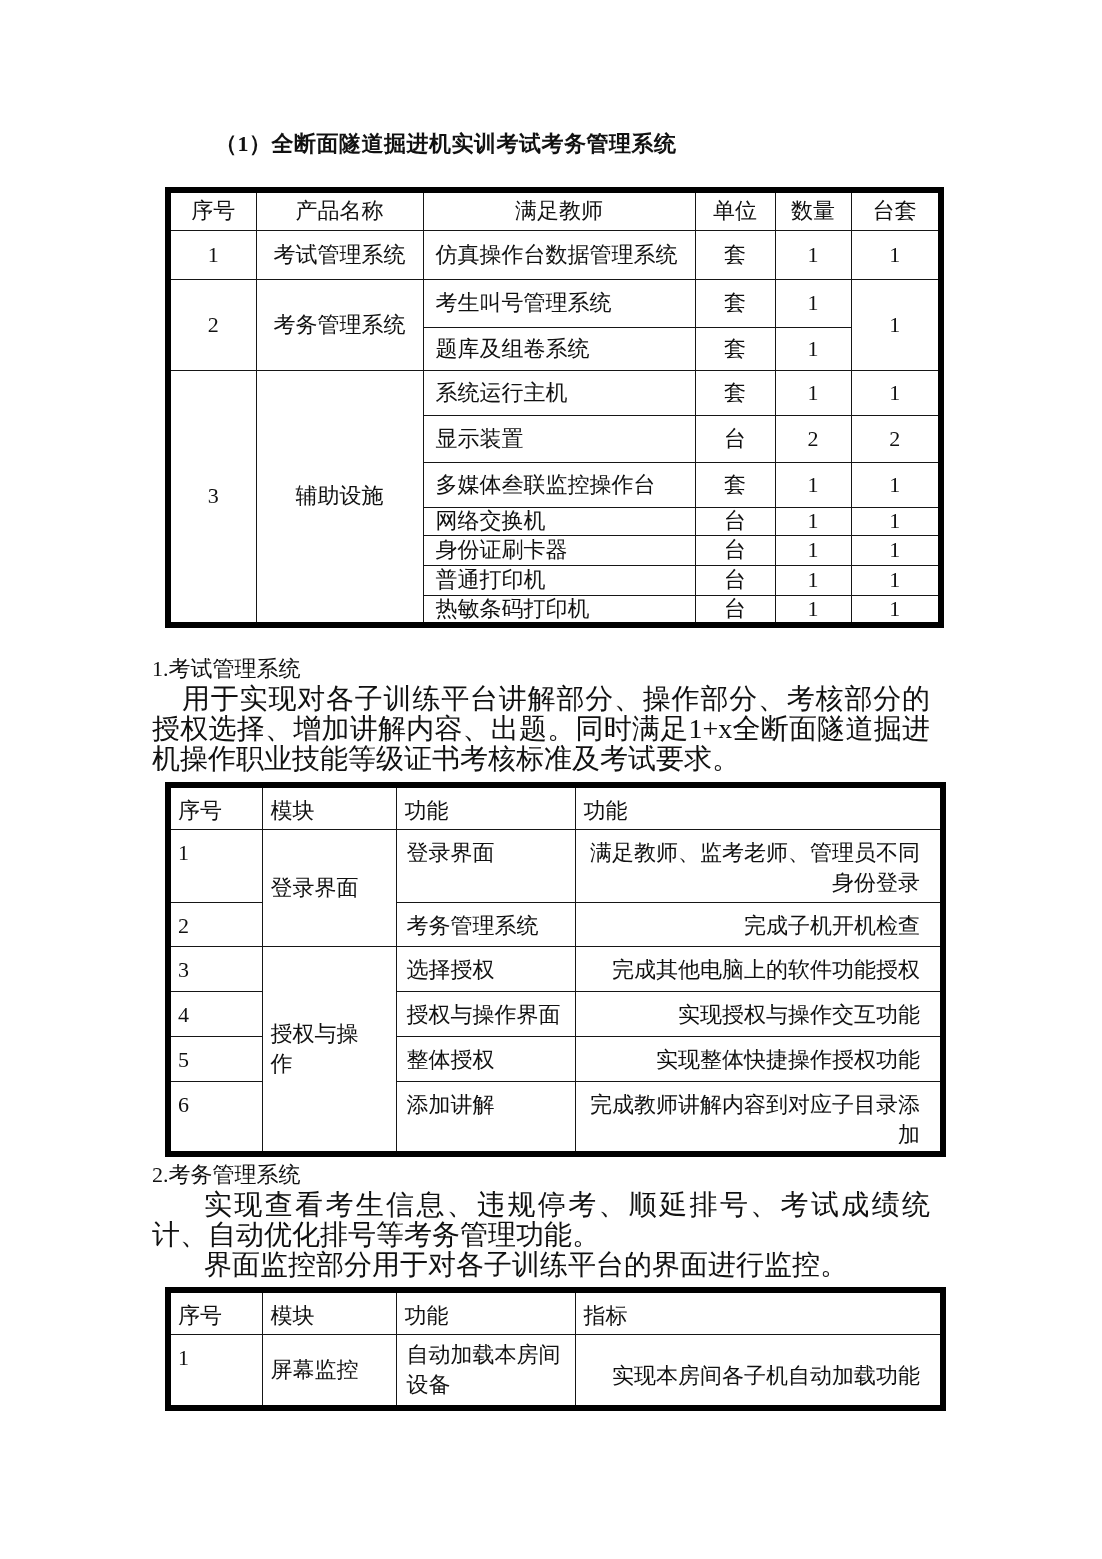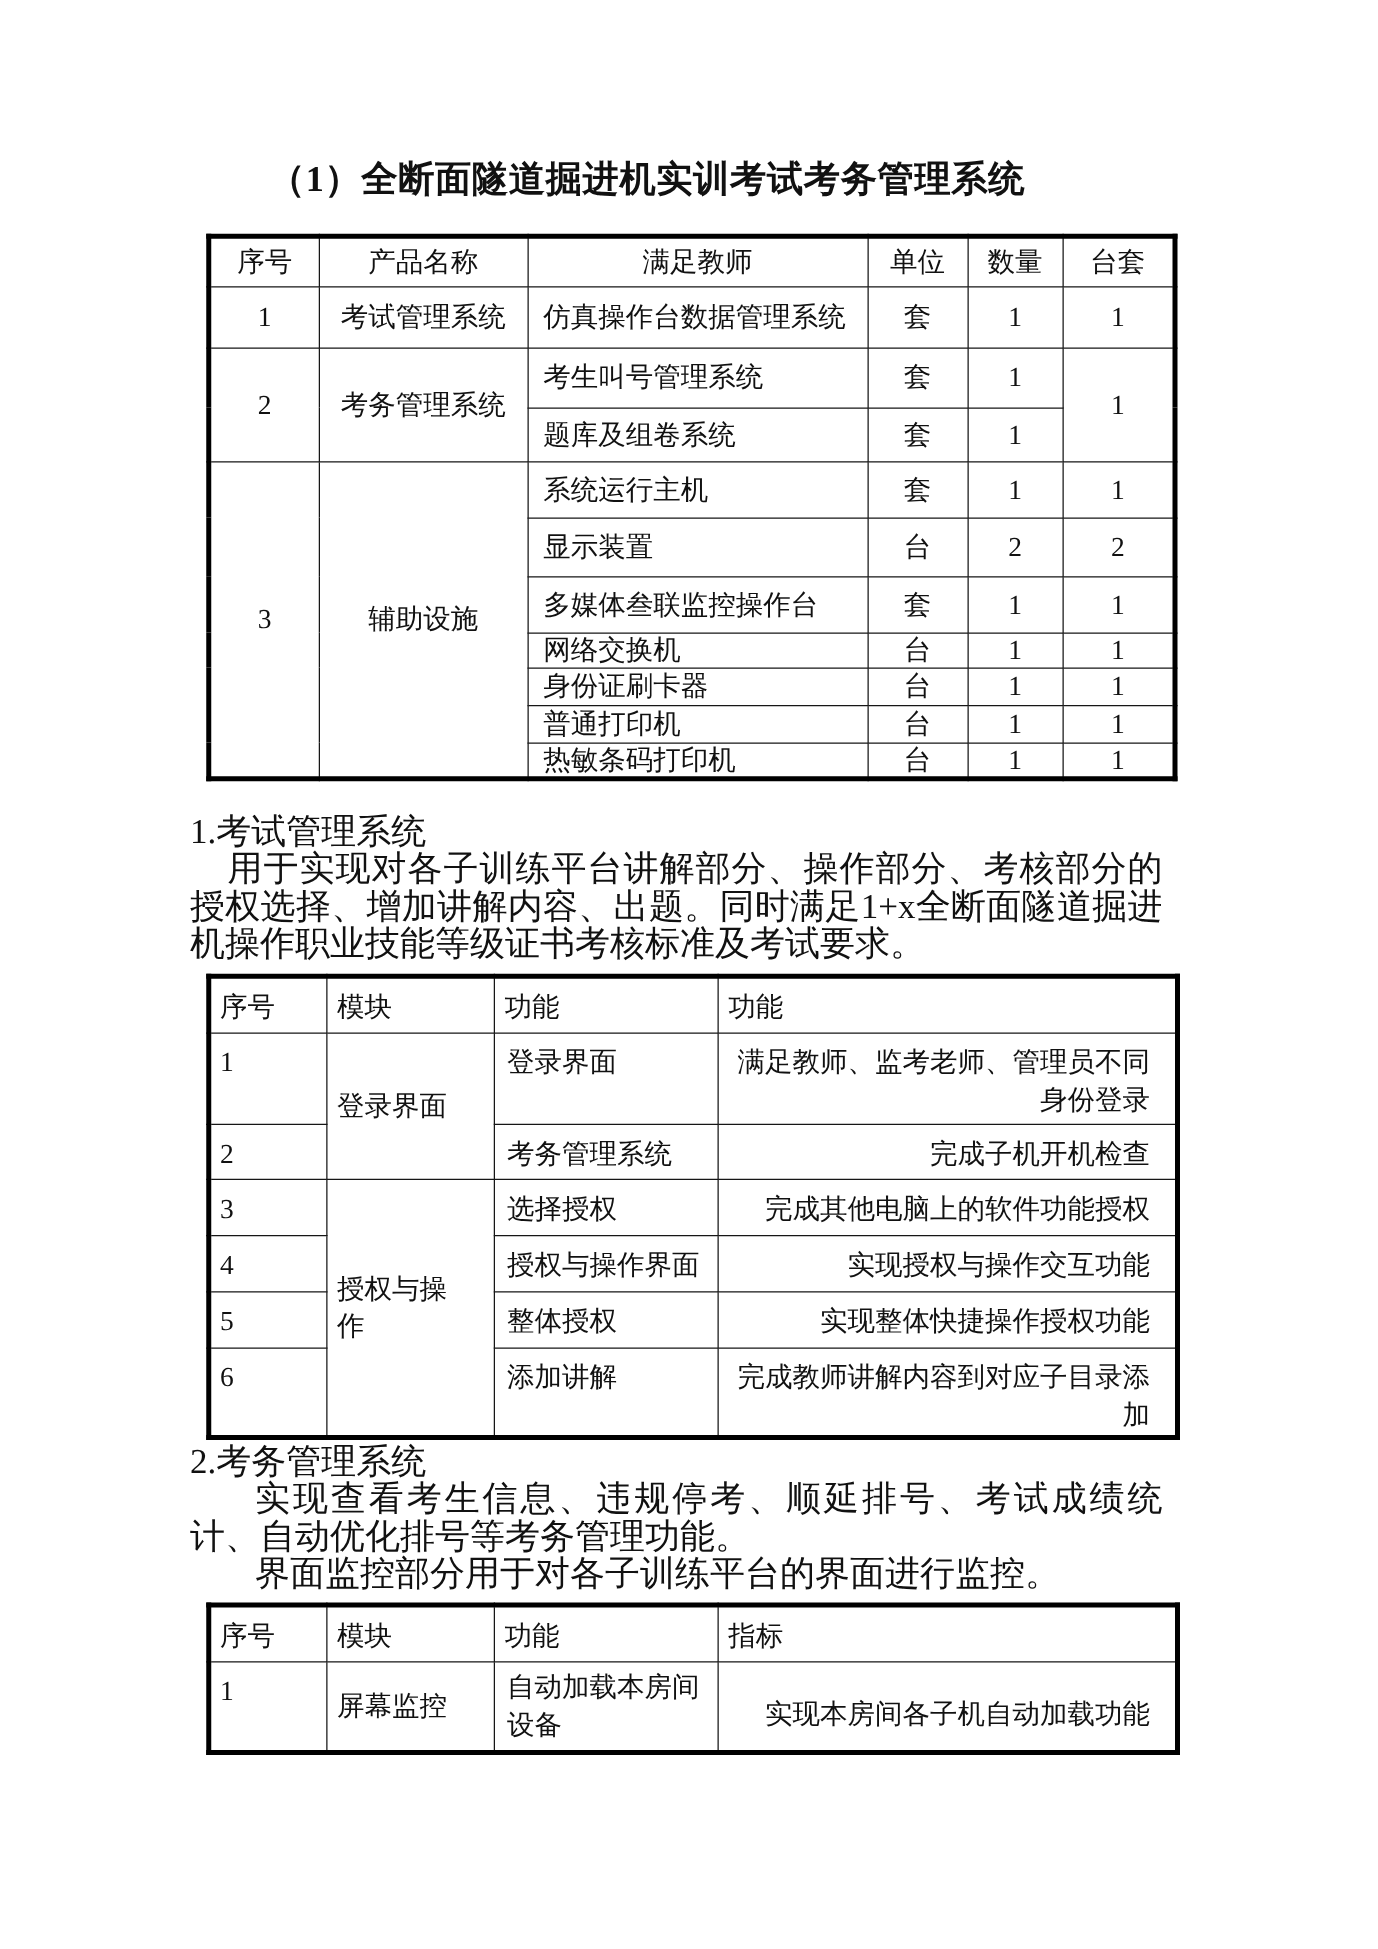--- a/index.html
+++ b/index.html
@@ -5,27 +5,27 @@
   html,body { margin:0; padding:0; }
   body {
     width:1102px; height:1559px; background:#ffffff; overflow:hidden;
     font-family:"Liberation Serif","DejaVu Serif",serif;
     color:#111111;
   }
   .content { margin-left:152px; width:800px; }
 
   .doc-title {
     margin:127px 0 0 63px;
-    font-size:29px; line-height:34px; font-weight:bold;
+    font-size:22px; line-height:34px; font-weight:bold;
     letter-spacing:0.5px; white-space:nowrap;
   }
 
   table.tbl {
     border-collapse:collapse; table-layout:fixed;
-    border:4px solid #000000;
+    border:6px solid #000000;
     margin-left:13px;
   }
   .tbl th, .tbl td {
     border:1.5px solid #161616;
     font-weight:normal; font-size:22px; color:#111111;
     overflow:hidden; padding:0;
   }
 
   
   .t1 { margin-top:26px; width:773px; }
@@ -43,21 +43,21 @@
   .t2 td.c-func { padding:8px 8px 0 10px; }
   .t2 td.c-desc { padding:8px 20px 0 10px;text-align:right; }
 
   
   .rh40{height:40px} .rh49{height:49px} .rh48{height:48px} .rh43{height:43px}
   .rh45{height:45px} .rh47{height:47px} .rh28{height:28px} .rh30{height:30px}
   .rh29{height:29px} .rh73{height:73px} .rh44{height:44px} .rh72{height:72px}
 
   
   .sec-heading {
-    margin:0; font-size:28px; line-height:30px; font-weight:normal;
+    margin:0; font-size:22px; line-height:30px; font-weight:normal;
   }
   .sec1-heading { margin-top:26px; }
   .sec2-heading { margin-top:3px; }
   .para {
     margin:0; width:778px; font-size:28px; line-height:30px;
     text-align:justify; word-break:break-all;
   }
   .indent1 { text-indent:30px; }
   .indent2 { text-indent:52px; }
 </style>

